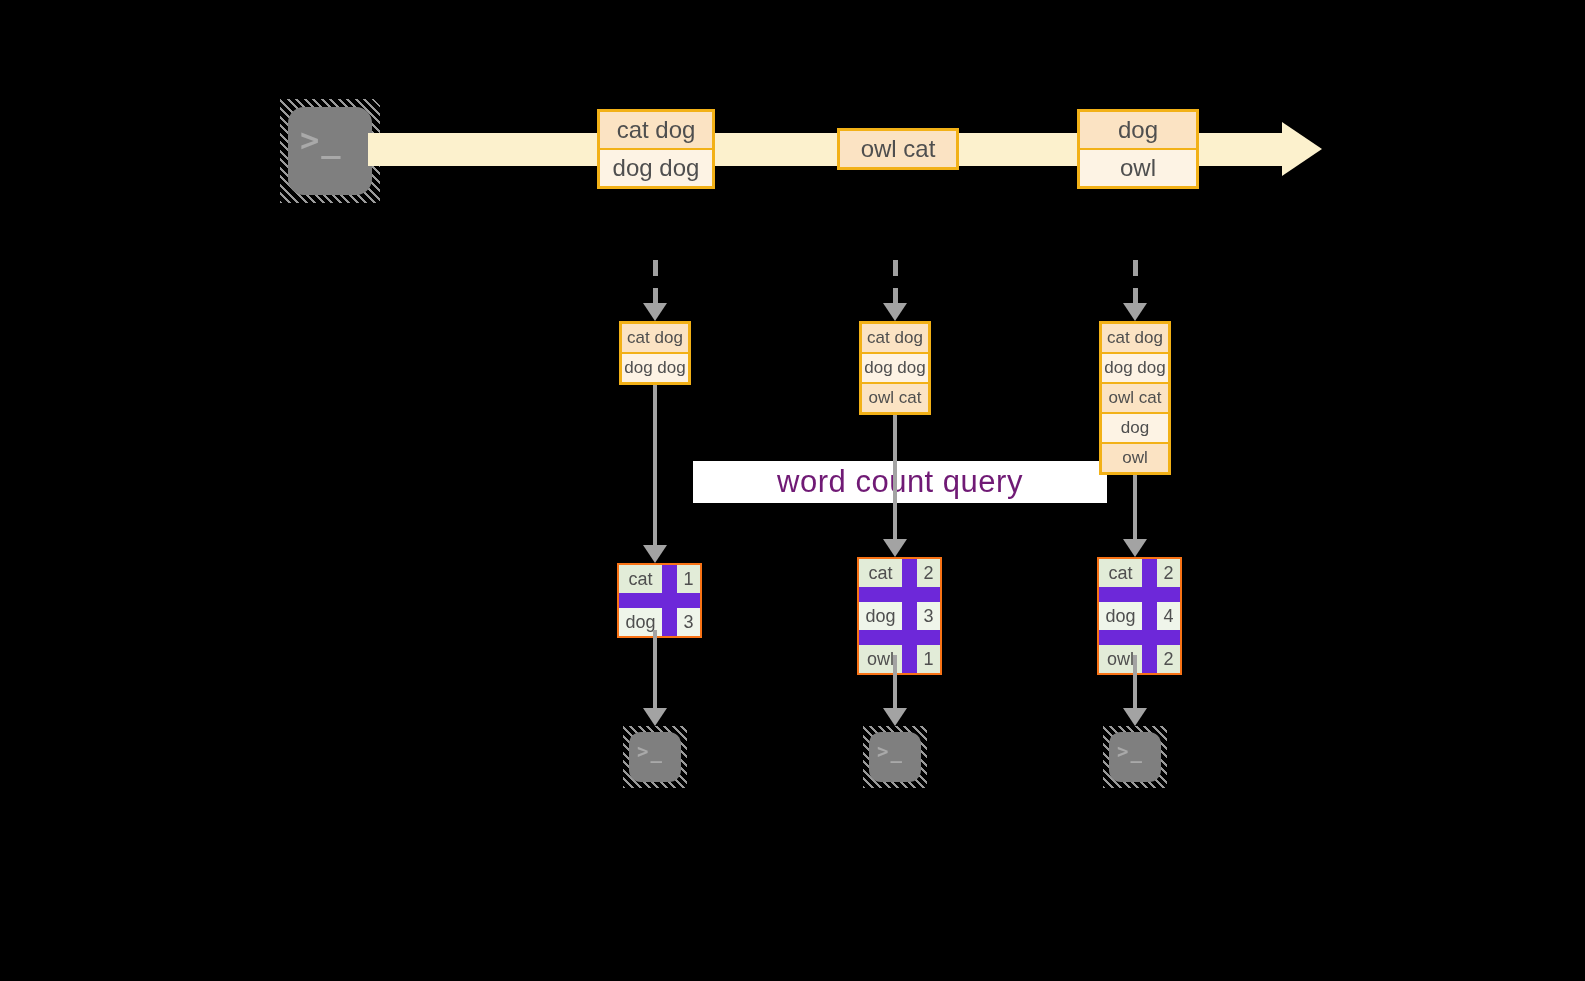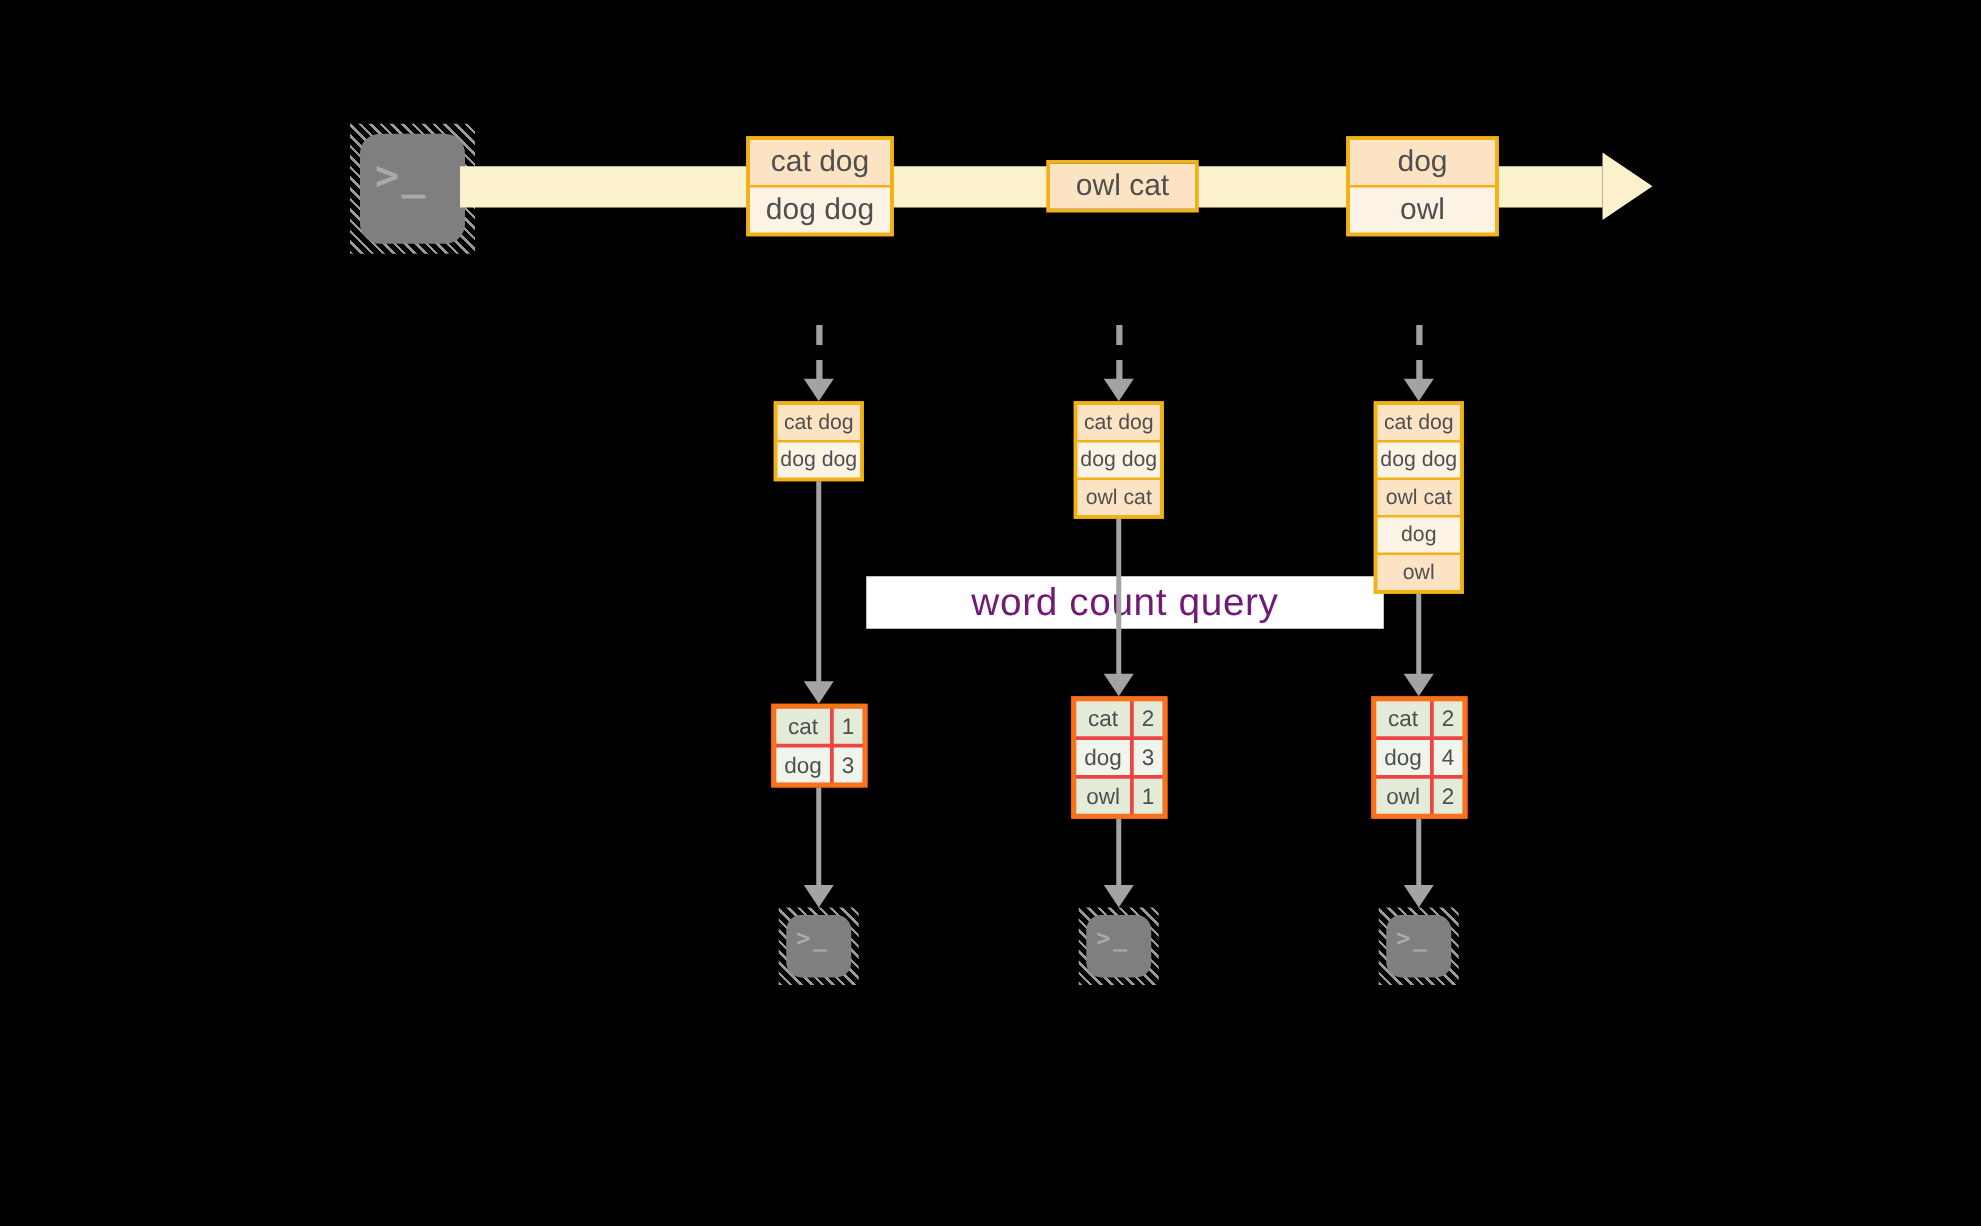--- a/index.html
+++ b/index.html
@@ -55,22 +55,22 @@
   }
 
   
   .query-box{
     background:#ffffff;z-index:2;display:flex;align-items:center;justify-content:center;
   }
   .query-box span{color:#701a75;font-size:31px;letter-spacing:0.5px;}
 
   
   .gtable{
-    border:4px solid #f97316;background:#ef4444;z-index:3;
-    display:grid;grid-template-columns:43px 23px;gap:3px;
+    border:2px solid #f97316;background:#6d28d9;z-index:3;
+    display:grid;grid-template-columns:43px 23px;gap:15px;
   }
   .gtable .gcell{
     height:28px;display:flex;align-items:center;justify-content:center;
     font-size:18px;color:#4f4f4f;
   }
   .gcell.gd{background:#e2ecd8;}
   .gcell.gl{background:#eff5ea;}
 </style>
 </head>
 <body>

